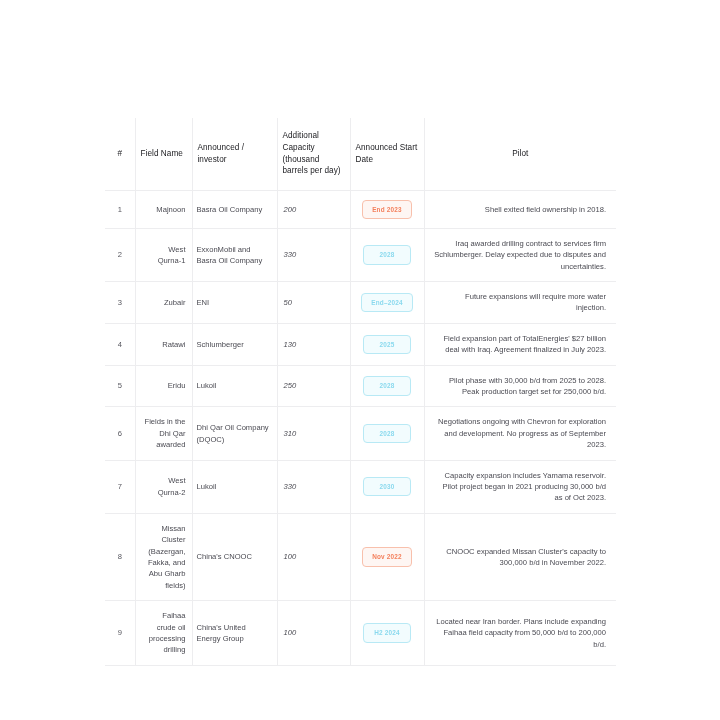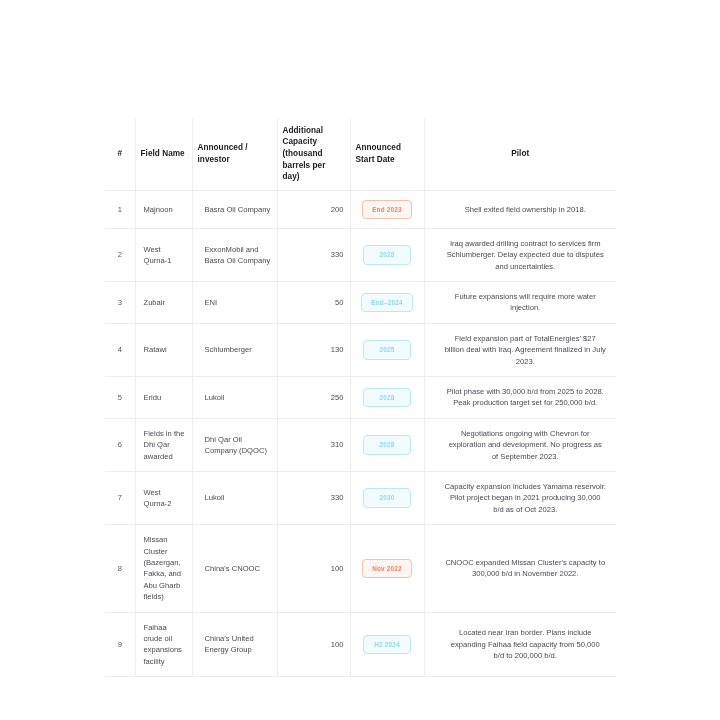--- a/index.html
+++ b/index.html
@@ -38,21 +38,21 @@
   
   col.c-num    { width: 30px; }
   col.c-field  { width: 57px; }
   col.c-op     { width: 85px; }
   col.c-cap    { width: 73px; }
   col.c-date   { width: 74px; }
   col.c-notes  { width: 192px; }
 
   thead th {
     font-size: 8.2px;
-    font-weight: bold;
+    font-weight: normal;
     color: #1b1b1f;
     line-height: 1.42;
     text-align: center;
     vertical-align: middle;
     padding: 6px 5px;
     height: 72px;
     box-sizing: border-box;
     border-right: 1px solid #ededef;
     border-bottom: 1px solid #ededef;
     letter-spacing: 0.05px;
@@ -86,37 +86,38 @@
   }
   tbody tr:last-child td {
     border-bottom: 1px solid #ededef;
   }
 
   td.cell-num {
     text-align: center;
     color: #56565e;
   }
   td.cell-field {
-    text-align: left;
+    text-align: right;
     padding-left: 8px;
   }
   td.cell-op {
     text-align: left;
-    padding-left: 12px;
+    padding-left: 4px;
   }
   td.cell-cap {
+    text-align: left;
+    font-style: italic;
+  }
+  td.cell-date {
+    text-align: center;
+    padding: 9px 4px;
+  }
+  td.cell-notes {
     text-align: right;
-  }
-  td.cell-date {
-    text-align: center;
-    padding: 9px 4px;
-  }
-  td.cell-notes {
-    text-align: center;
-    padding-left: 20px;
+    padding-left: 9px;
     padding-right: 10px;
     margin-left: 10px;
   }
 
   .badge {
     display: inline-block;
     font-size: 6.4px;
     font-weight: bold;
     line-height: 1;
     padding: 6px 9px 5px 9px;
@@ -222,21 +223,21 @@
           <tr>
             <td class="cell-num">8</td>
             <td class="cell-field">Missan Cluster (Bazergan, Fakka, and Abu Gharb fields)</td>
             <td class="cell-op">China's CNOOC</td>
             <td class="cell-cap">100</td>
             <td class="cell-date"><span class="badge orange">Nov 2022</span></td>
             <td class="cell-notes">CNOOC expanded Missan Cluster's capacity to 300,000 b/d in November 2022.</td>
           </tr>
           <tr>
             <td class="cell-num">9</td>
-            <td class="cell-field">Faihaa crude oil expansions facility</td>
+            <td class="cell-field">Faihaa crude oil processing drilling</td>
             <td class="cell-op">China's United Energy Group</td>
             <td class="cell-cap">100</td>
             <td class="cell-date"><span class="badge blue">H2 2024</span></td>
             <td class="cell-notes">Located near Iran border. Plans include expanding Faihaa field capacity from 50,000 b/d to 200,000 b/d.</td>
           </tr>
         </tbody>
     </table>
   </div>
 </div>
 

